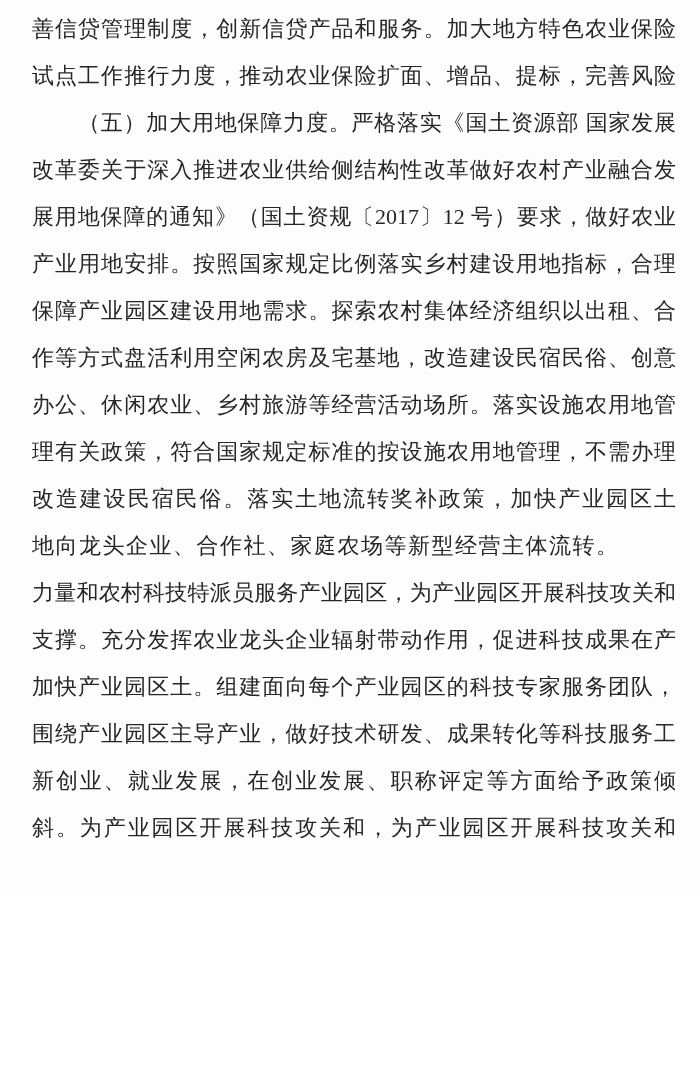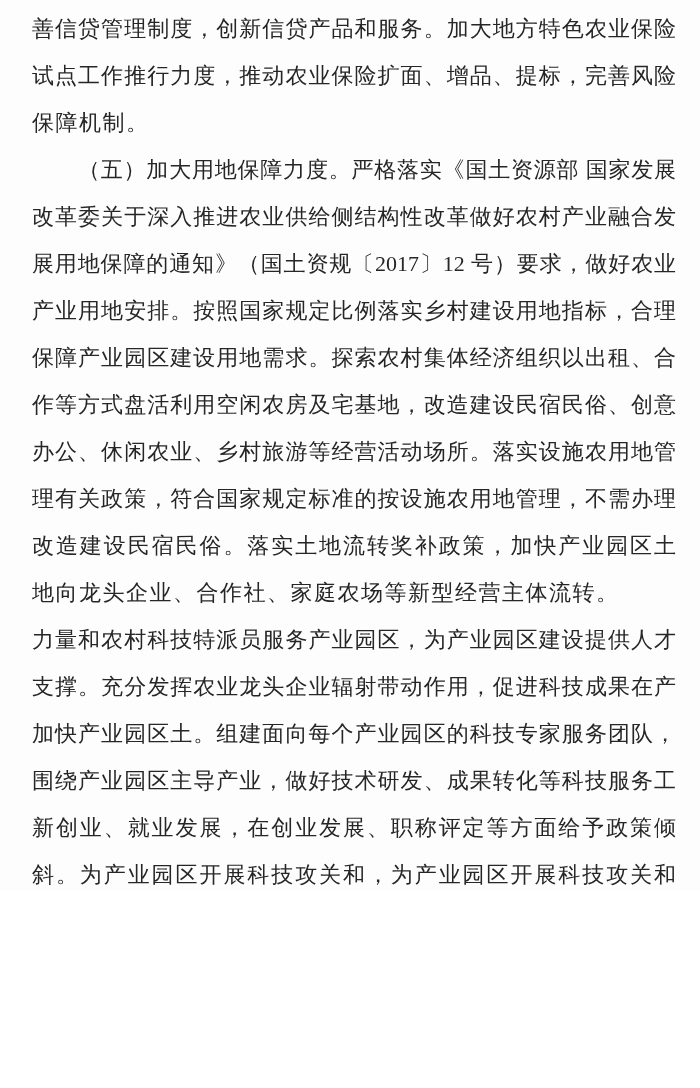--- a/index.html
+++ b/index.html
@@ -63,36 +63,35 @@
 </style>
 </head>
 <body>
 
 <div class="page">
 
   <div class="text-block">
       <div class="paragraph">
         <div class="line">善信贷管理制度，创新信贷产品和服务。加大地方特色农业保险</div>
         <div class="line">试点工作推行力度，推动农业保险扩面、增品、提标，完善风险</div>
-        <div class="line short">保障机制。</div>
       </div>
       <div class="paragraph">
         <div class="line indent">（五）加大用地保障力度。严格落实《国土资源部 国家发展</div>
         <div class="line">改革委关于深入推进农业供给侧结构性改革做好农村产业融合发</div>
         <div class="line">展用地保障的通知》（国土资规〔2017〕12 号）要求，做好农业</div>
         <div class="line">产业用地安排。按照国家规定比例落实乡村建设用地指标，合理</div>
         <div class="line">保障产业园区建设用地需求。探索农村集体经济组织以出租、合</div>
         <div class="line">作等方式盘活利用空闲农房及宅基地，改造建设民宿民俗、创意</div>
         <div class="line">办公、休闲农业、乡村旅游等经营活动场所。落实设施农用地管</div>
         <div class="line">理有关政策，符合国家规定标准的按设施农用地管理，不需办理</div>
         <div class="line">改造建设民宿民俗。落实土地流转奖补政策，加快产业园区土</div>
         <div class="line short">地向龙头企业、合作社、家庭农场等新型经营主体流转。</div>
       </div>
       <div class="paragraph">
-        <div class="line">力量和农村科技特派员服务产业园区，为产业园区建设提供人才</div>
+        <div class="line">力量和农村科技特派员服务产业园区，为产业园区开展科技攻关和</div>
         <div class="line">支撑。充分发挥农业龙头企业辐射带动作用，促进科技成果在产</div>
         <div class="line">加快产业园区土。组建面向每个产业园区的科技专家服务团队，</div>
         <div class="line">围绕产业园区主导产业，做好技术研发、成果转化等科技服务工</div>
         <div class="line">新创业、就业发展，在创业发展、职称评定等方面给予政策倾</div>
         <div class="line">斜。为产业园区开展科技攻关和，为产业园区开展科技攻关和</div>
       </div>
     </div>
 
   <div class="page-num">
     <span class="dash">—</span>

